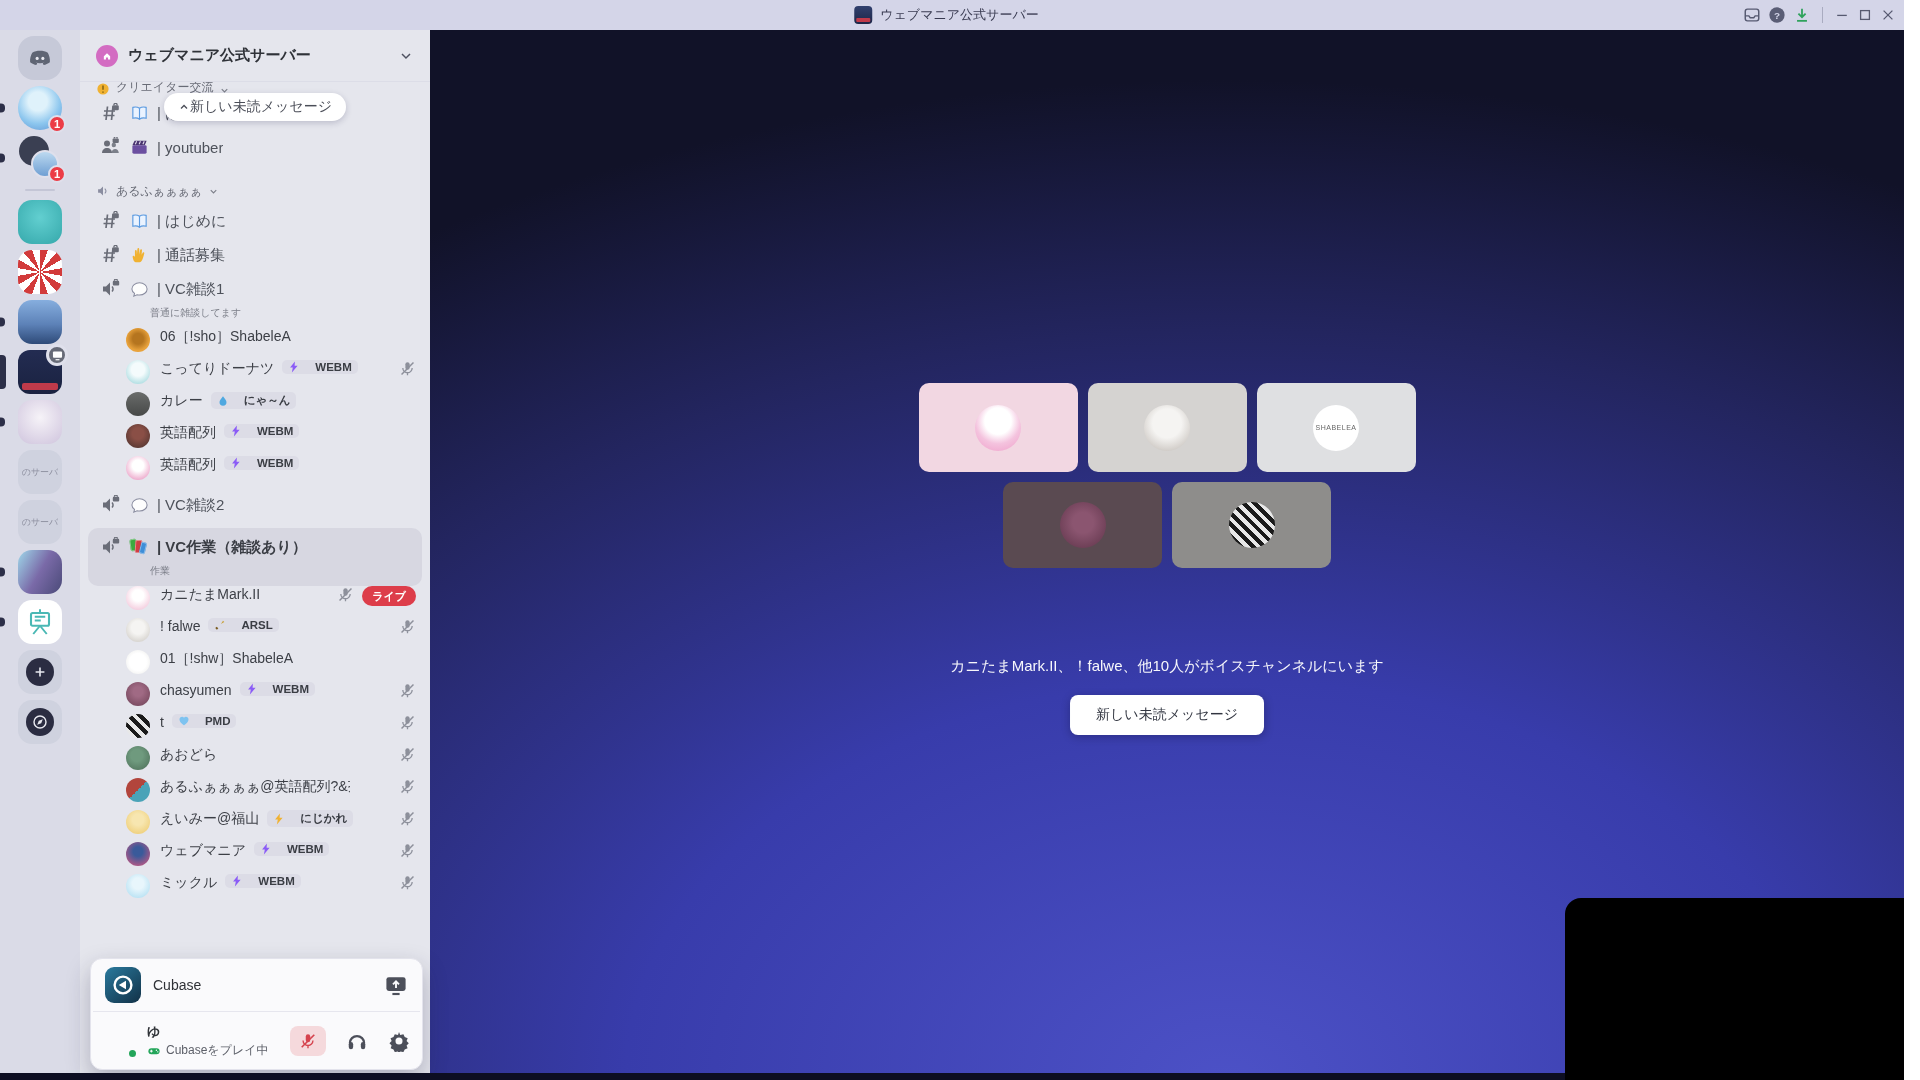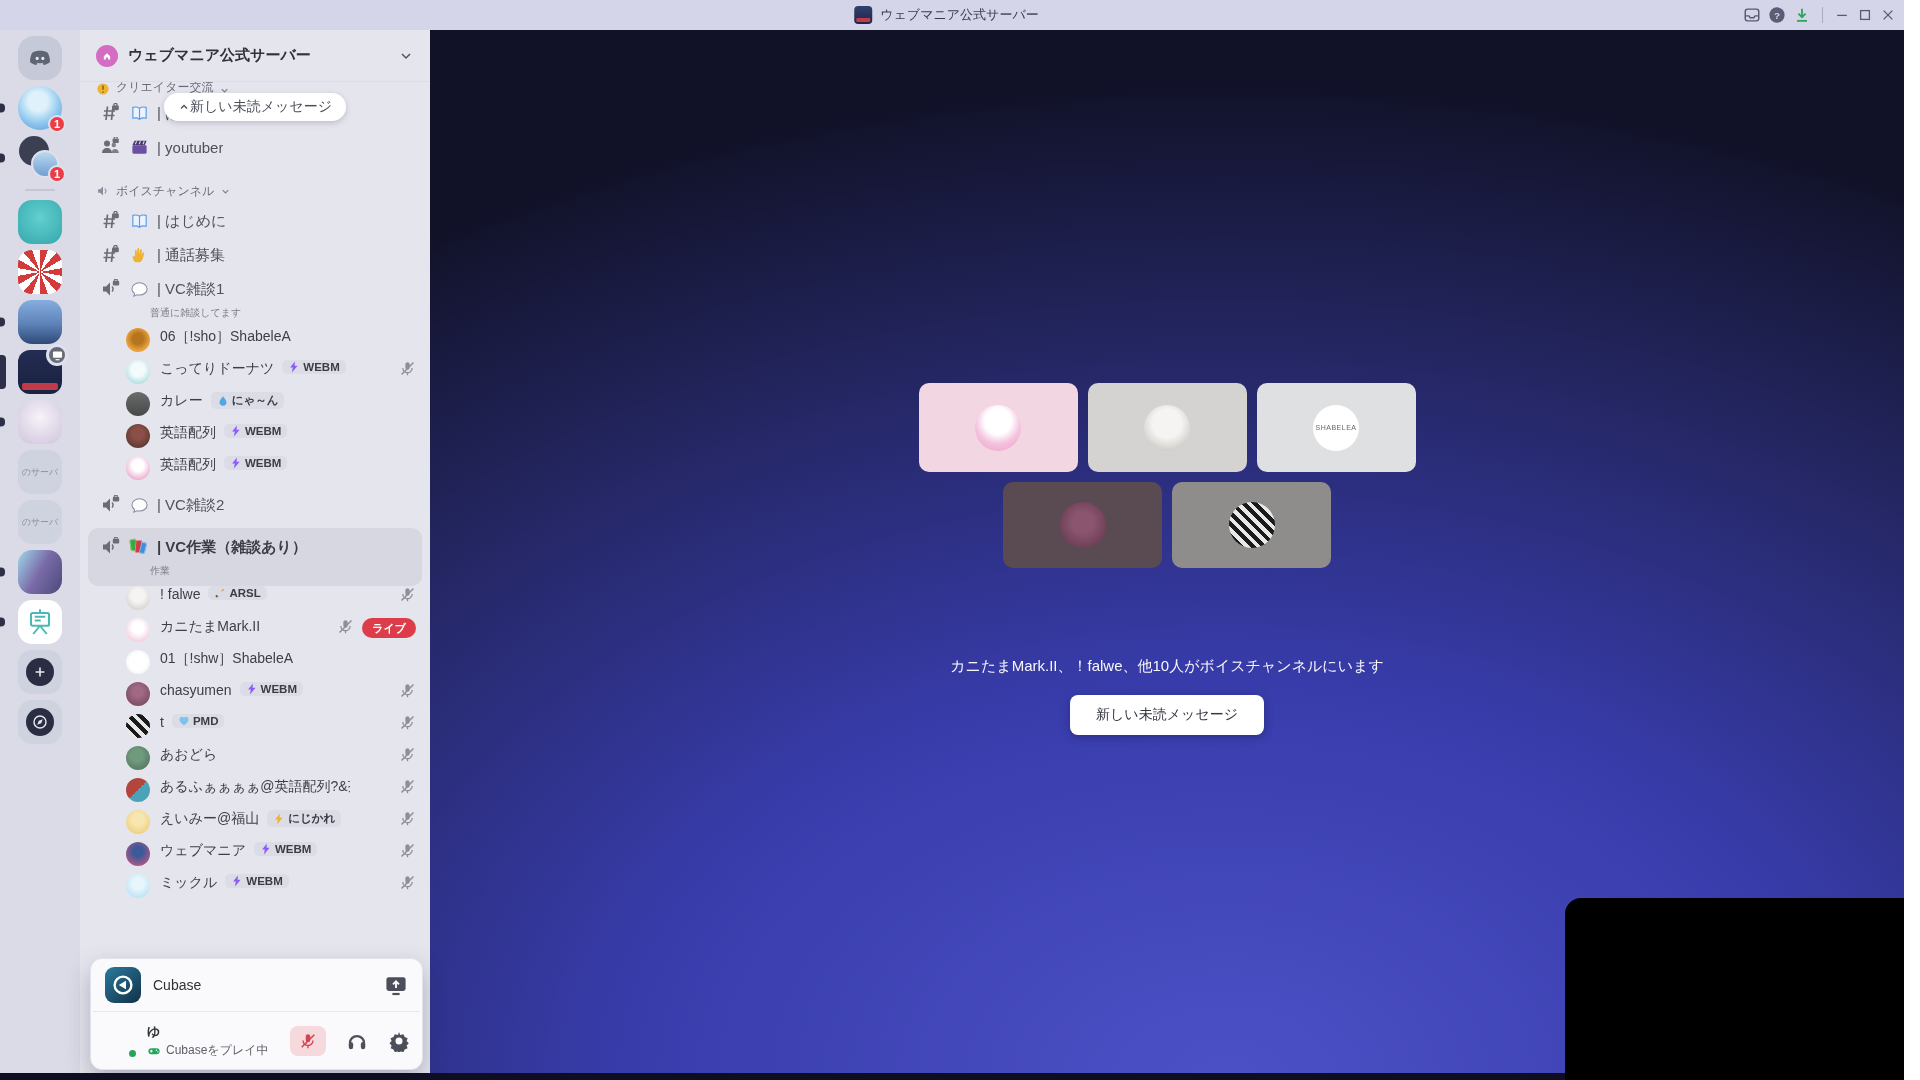--- a/index.html
+++ b/index.html
@@ -58,21 +58,21 @@
   .v-wrap { }
   .v-wrap .row { height:34px; }
   .v-desc { font-size:10px; color:#7b7e88; padding:0 10px 6px 70px; height:22px; white-space:nowrap; overflow:hidden; }
   .v-wrap.selected { background:#d7d7e1; border-radius:10px; margin:6px 8px 0; padding-top:2px; }
   .v-wrap.selected .row { padding-left:12px; font-weight:bold; color:#3a3d44; }
   .v-wrap.selected .v-desc { padding-left:62px; }
 
   .member { display:flex; align-items:flex-start; height:32px; padding:0 14px 0 46px; cursor:pointer; }
   .m-avatar { width:24px; height:24px; border-radius:50%; flex:none; margin-right:10px; }
   .m-name { font-size:14px; color:#3c3f46; white-space:nowrap; overflow:hidden; max-width:190px; }
-  .m-badge { display:inline-flex; align-items:center; gap:3px; margin-left:8px; background:#dcdce6; border-radius:5px; padding:1px 6px; font-size:11.5px; font-weight:bold; color:#3a3d44; white-space:nowrap; }
+  .m-badge { display:inline-flex; align-items:center; gap:15px; margin-left:8px; background:#dcdce6; border-radius:5px; padding:1px 6px; font-size:11.5px; font-weight:bold; color:#3a3d44; white-space:nowrap; }
   .m-badge .ico { width:12px; height:12px; }
   .m-sp { flex:1; }
   .m-mic { width:17px; height:17px; color:#8d909b; margin-left:8px; flex:none; }
   .m-live { margin-left:8px; background:#dd3d4a; color:#fff; font-size:11px; font-weight:bold; padding:2.5px 10px; border-radius:10px; flex:none; }
   .striped { background:repeating-linear-gradient(45deg,#1a1a1a 0 4px,#e8e8e8 4px 8px) !important; }
 
   
   .user-card { position:absolute; left:10px; right:7px; bottom:10px; height:112px; background:#fafafc; border:1px solid #e3e3ec; border-radius:12px; box-shadow:0 10px 24px rgba(30,30,60,.28); z-index:10; }
   .act-row { height:52px; display:flex; align-items:center; padding:0 14px; gap:12px; }
   .cubase-icon { width:36px; height:36px; border-radius:9px; background:linear-gradient(140deg,#2a7a9e,#123147); display:flex; align-items:center; justify-content:center; flex:none; }
@@ -350,21 +350,21 @@
             <span class="ch-label">| youtuber</span>
           </div>
         </div>
         <div class="cat">
           <span class="ico " style="color:#8a8da0">
             <svg viewBox="0 0 20 20">
               <path d="M3 7.5v5h3l4 4v-13l-4 4z" fill="currentColor"></path>
               <path d="M12.5 6.5a5 5 0 0 1 0 7" fill="none" stroke="currentColor" stroke-width="1.5"></path>
             </svg>
           </span>
-          <span>ボイスチャンネル</span>
+          <span>あるふぁぁぁぁ</span>
           <span class="ico c-chev">
             <svg viewBox="0 0 20 20">
               <path d="M5 7.5 10 12.5 15 7.5" fill="none" stroke="currentColor" stroke-width="2"></path>
             </svg>
           </span>
         </div>
         <div class="v-wrap">
           <div class="row">
             <span class="ico ch-ico">
               <svg viewBox="0 0 20 20">
@@ -513,52 +513,52 @@
             <span class="books mini" style="margin-right:8px">
               <span class="b1"></span>
               <span class="b2"></span>
               <span class="b3"></span>
             </span>
             <span class="ch-label">| VC作業（雑談あり）</span>
           </div>
           <div class="v-desc">作業</div>
         </div>
         <div class="member">
+          <span class="m-avatar" style="background:radial-gradient(circle at 50% 40%, #ffffff 0 30%, #efb7d0)"></span>
+          <span class="m-name">カニたまMark.II</span>
+          <span class="m-sp"></span>
+          <span class="m-mic ico">
+            <svg viewBox="0 0 20 20">
+              <rect x="7.5" y="2.5" width="5" height="9" rx="2.5" fill="currentColor"></rect>
+              <path d="M4.5 9.5a5.5 5.5 0 0 0 11 0M10 15.5v2.5" stroke="currentColor" stroke-width="1.5" fill="none"></path>
+              <path d="M3 17 17 3" stroke="currentColor" stroke-width="1.8"></path>
+            </svg>
+          </span>
+          <span class="m-live">ライブ</span>
+        </div>
+        <div class="member">
           <span class="m-avatar" style="background:radial-gradient(circle at 50% 40%, #f5f4f2 0 35%, #c8c4be)"></span>
           <span class="m-name">! falwe</span>
           <span class="m-badge">
             <span class="ico ">
               <svg viewBox="0 0 20 20">
                 <path d="M3 17l8.5-8.5L15 2.8l2.2 2.2-5.7 3.5L3 17z" fill="#c9a13b"></path>
                 <path d="M4.5 12.8l2.7 2.7-2.4 2.4-2.7-2.7z" fill="#7a5c20"></path>
               </svg>
             </span>
             <span>ARSL</span>
           </span>
           <span class="m-sp"></span>
           <span class="m-mic ico">
             <svg viewBox="0 0 20 20">
               <rect x="7.5" y="2.5" width="5" height="9" rx="2.5" fill="currentColor"></rect>
               <path d="M4.5 9.5a5.5 5.5 0 0 0 11 0M10 15.5v2.5" stroke="currentColor" stroke-width="1.5" fill="none"></path>
               <path d="M3 17 17 3" stroke="currentColor" stroke-width="1.8"></path>
             </svg>
           </span>
-        </div>
-        <div class="member">
-          <span class="m-avatar" style="background:radial-gradient(circle at 50% 40%, #ffffff 0 30%, #efb7d0)"></span>
-          <span class="m-name">カニたまMark.II</span>
-          <span class="m-sp"></span>
-          <span class="m-mic ico">
-            <svg viewBox="0 0 20 20">
-              <rect x="7.5" y="2.5" width="5" height="9" rx="2.5" fill="currentColor"></rect>
-              <path d="M4.5 9.5a5.5 5.5 0 0 0 11 0M10 15.5v2.5" stroke="currentColor" stroke-width="1.5" fill="none"></path>
-              <path d="M3 17 17 3" stroke="currentColor" stroke-width="1.8"></path>
-            </svg>
-          </span>
-          <span class="m-live">ライブ</span>
         </div>
         <div class="member">
           <span class="m-avatar" style="background:radial-gradient(circle at 50% 50%, #ffffff 0 50%, #e9e9e7)"></span>
           <span class="m-name">01［!shw］ShabeleA</span>
           <span class="m-sp"></span>
         </div>
         <div class="member">
           <span class="m-avatar" style="background:radial-gradient(circle at 50% 40%, #a06a84 0 25%, #6d4054)"></span>
           <span class="m-name">chasyumen</span>
           <span class="m-badge">

